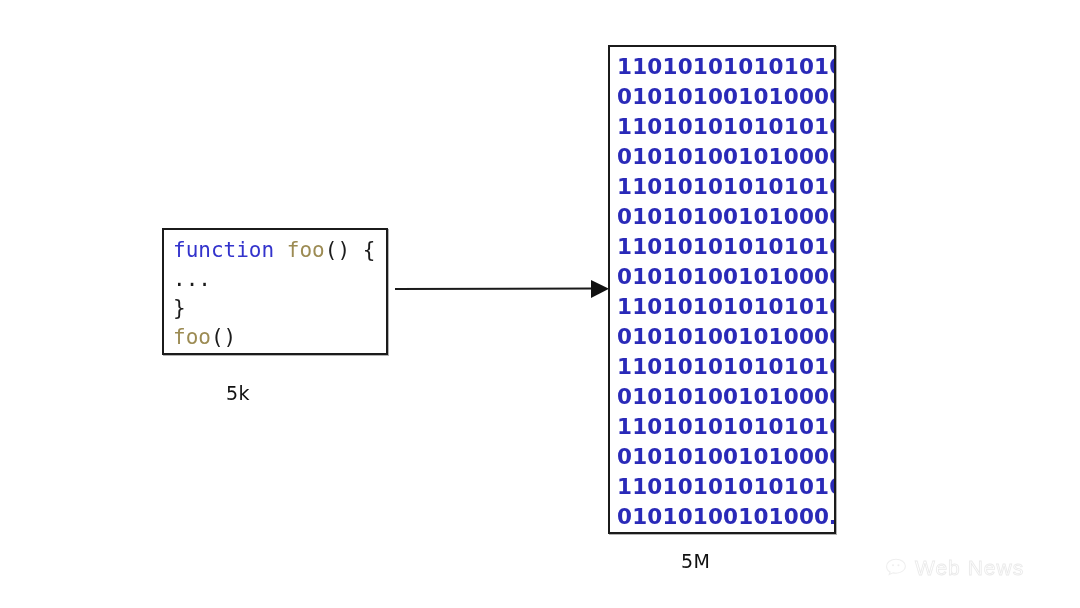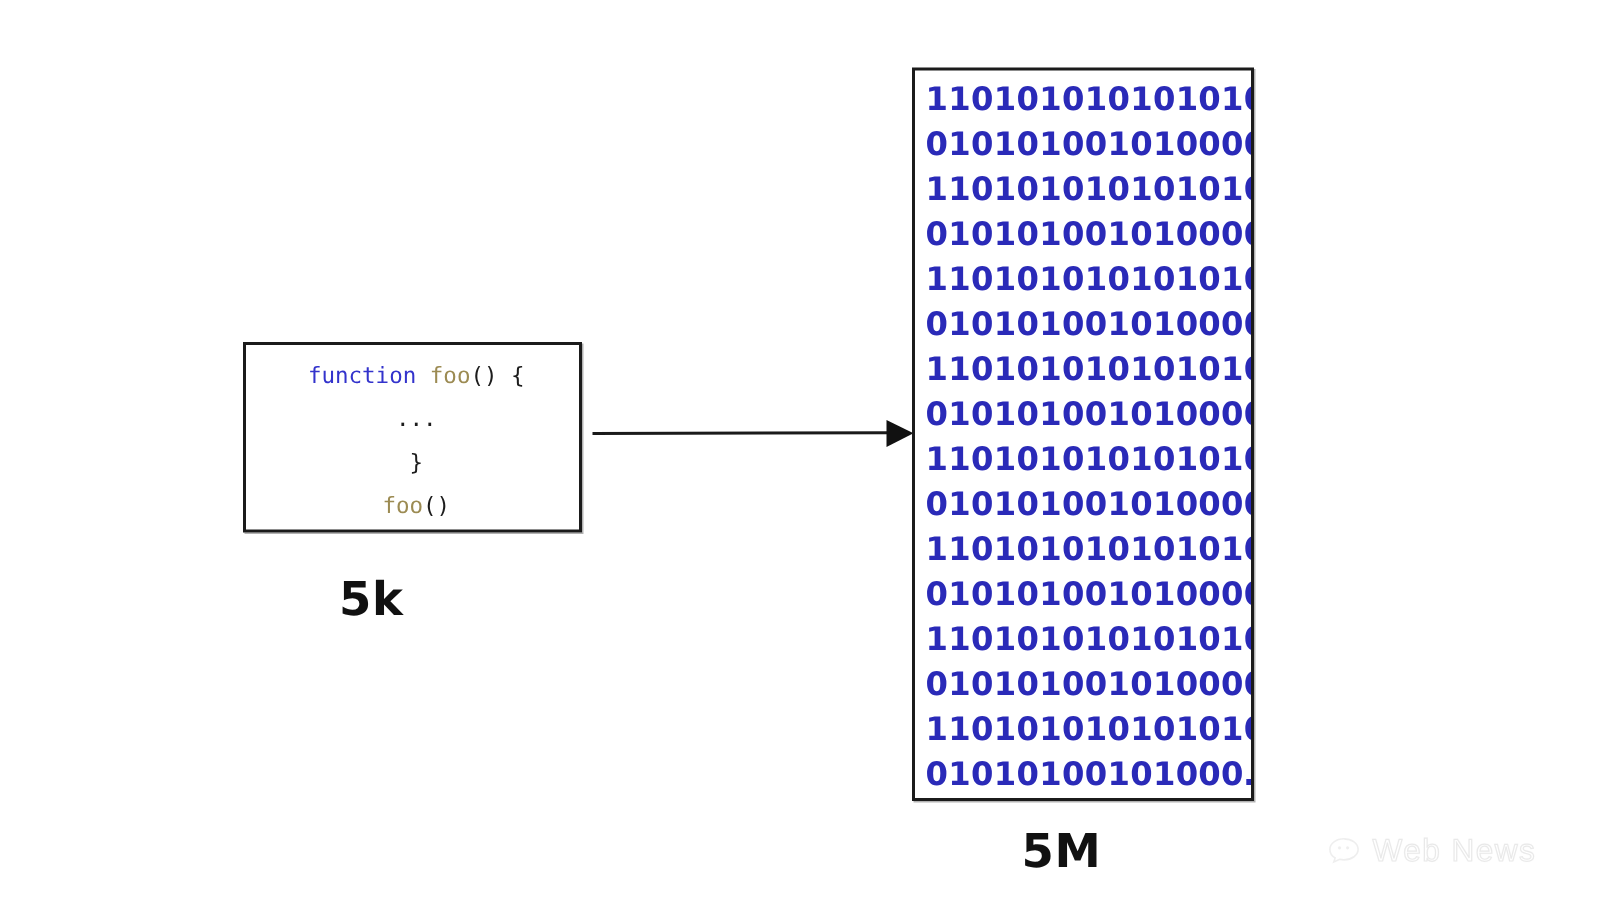--- a/index.html
+++ b/index.html
@@ -35,43 +35,42 @@
     border: 2px solid #1b1b1b;
     box-sizing: border-box;
     box-shadow: 1px 1px 0 rgba(0,0,0,0.30);
   }
   .code-lines {
     position: absolute;
     left: 9px;
     top: 6px;
     right: 4px;
     font-family: "DejaVu Sans Mono", monospace;
-    font-size: 15px;
+    font-size: 21px;
     line-height: 29px;
     white-space: pre;
     letter-spacing: 0px;
-    text-align: center;
   }
   .code-line {
     height: 29px;
     display: block;
     white-space: pre;
   }
   .tok-kw     { color: #3333cc; }
   .tok-fn     { color: #9c8b53; }
   .tok-punct  { color: #1c1c1c; }
   .tok-plain  { color: #1c1c1c; }
 
   
   .size-label {
     position: absolute;
     font-family: "DejaVu Sans", sans-serif;
-    font-weight: bold;
+    font-weight: normal;
     color: #111111;
-    font-size: 31px;
+    font-size: 19px;
     letter-spacing: 0.5px;
     white-space: nowrap;
   }
   #label-source {
     left: 226px;
     top: 382px;
   }
   #label-binary {
     left: 681px;
     top: 550px;

